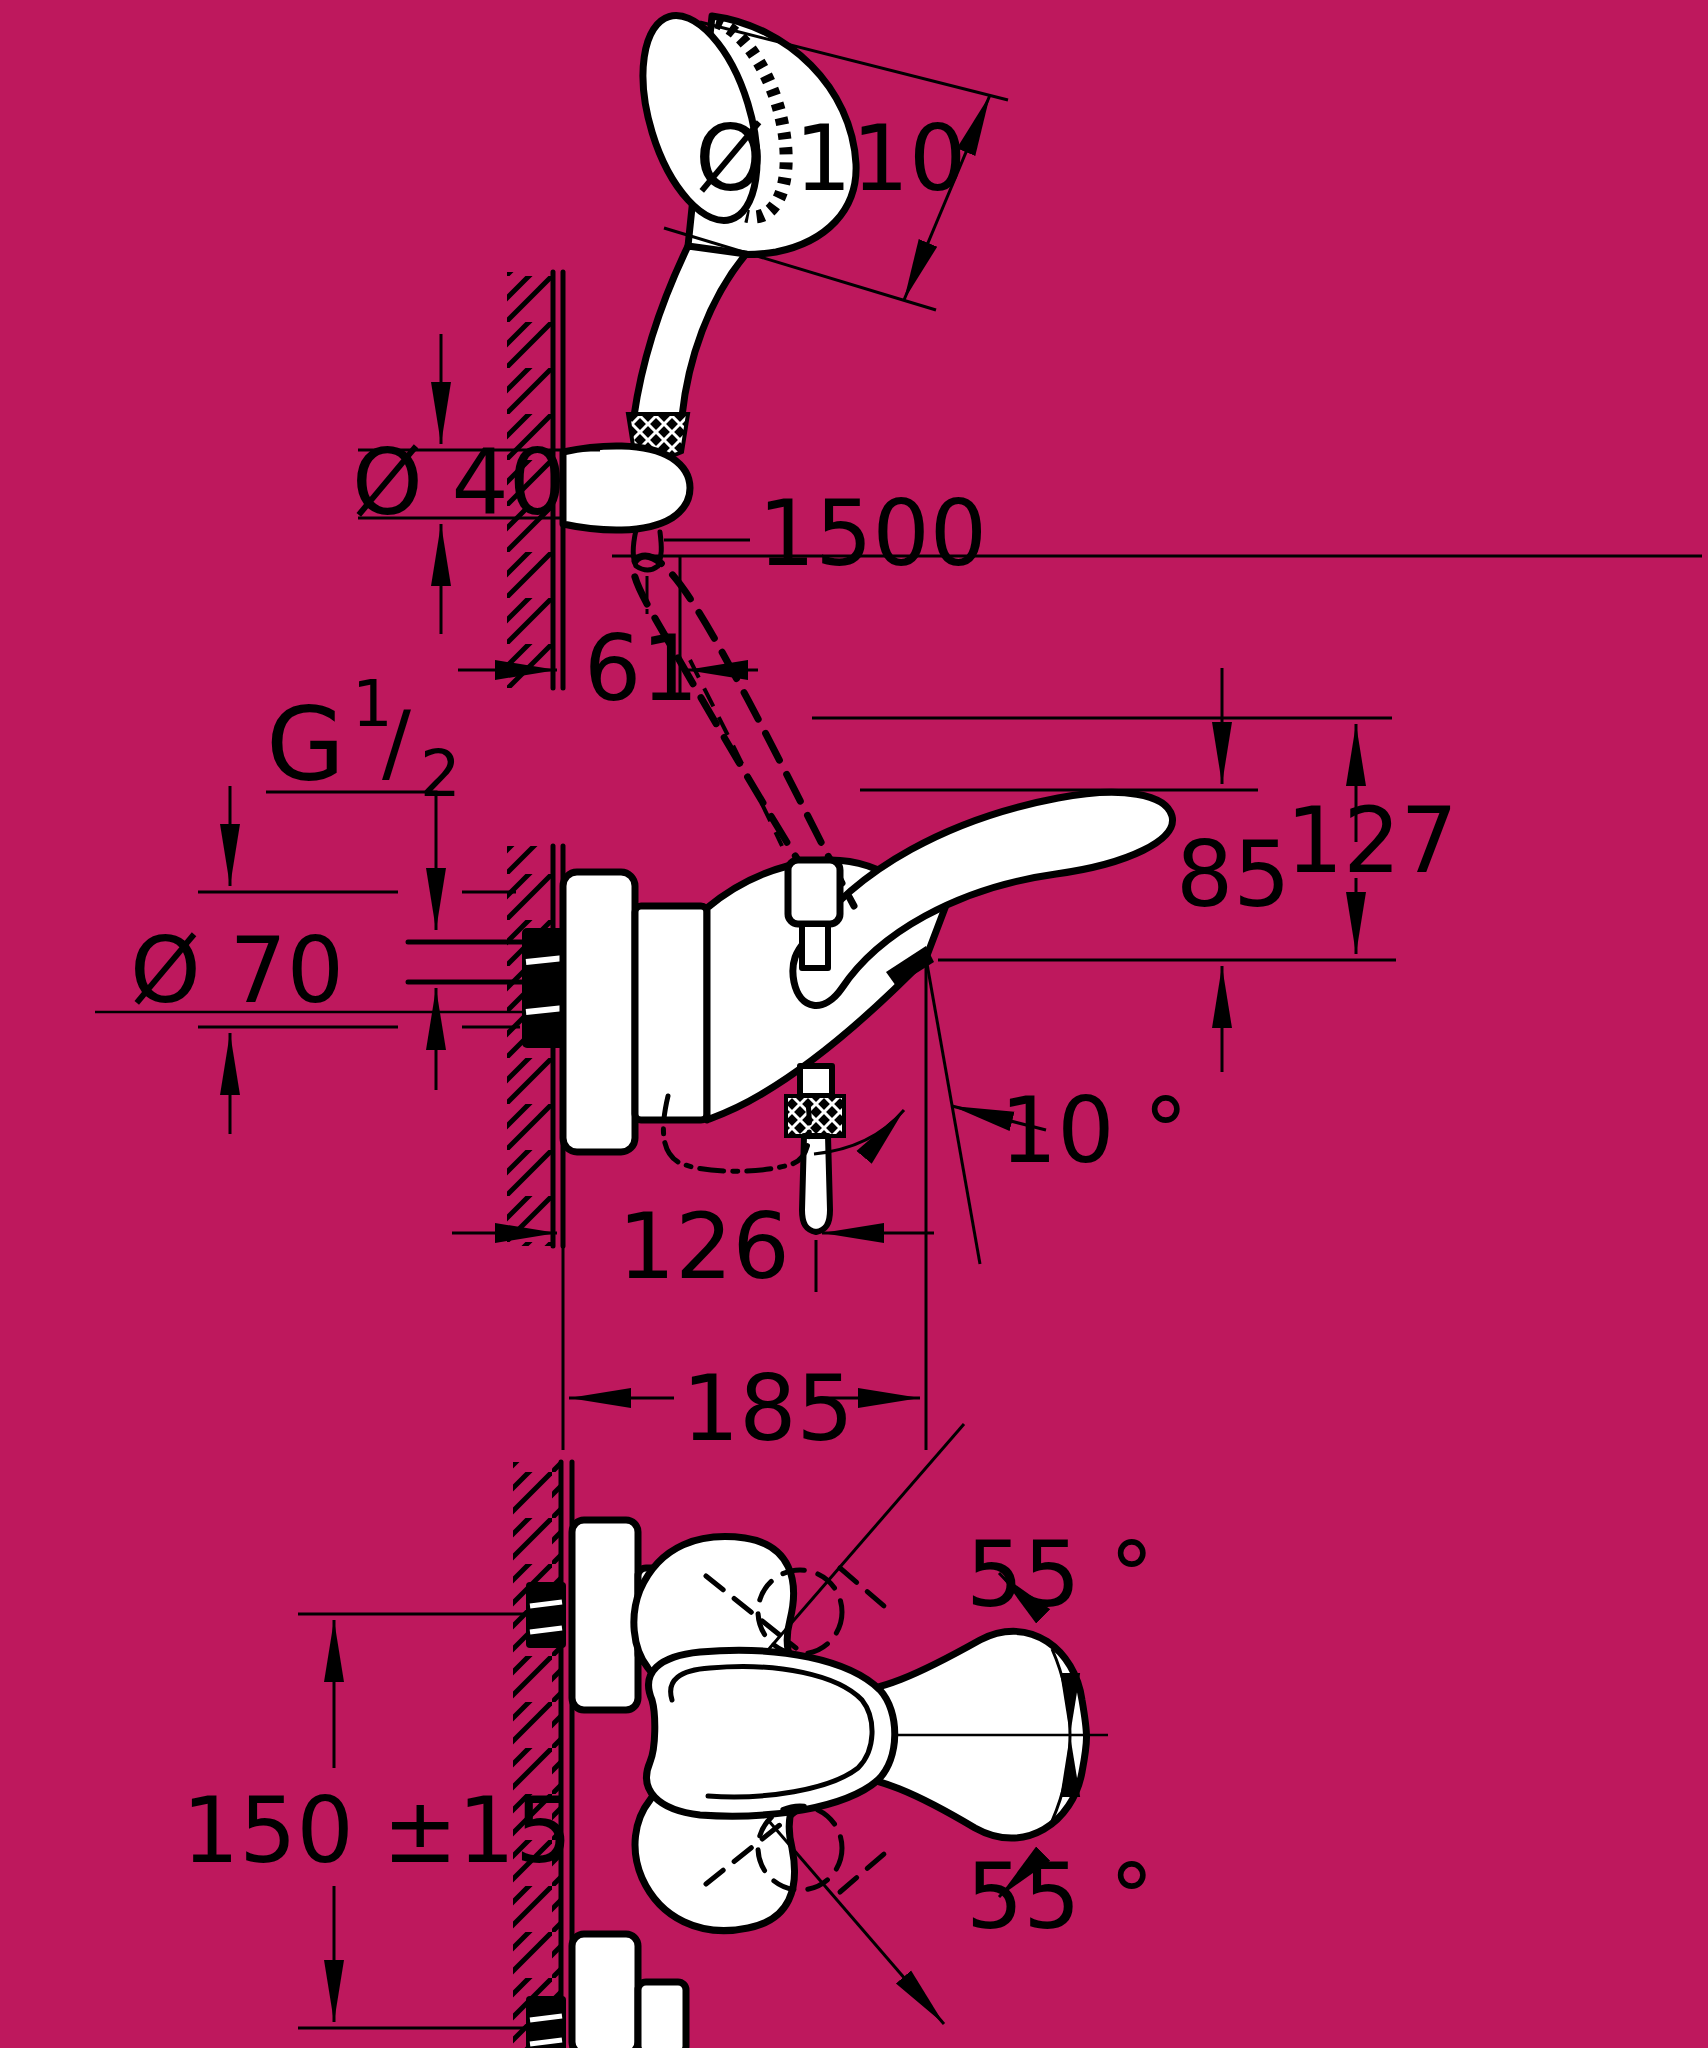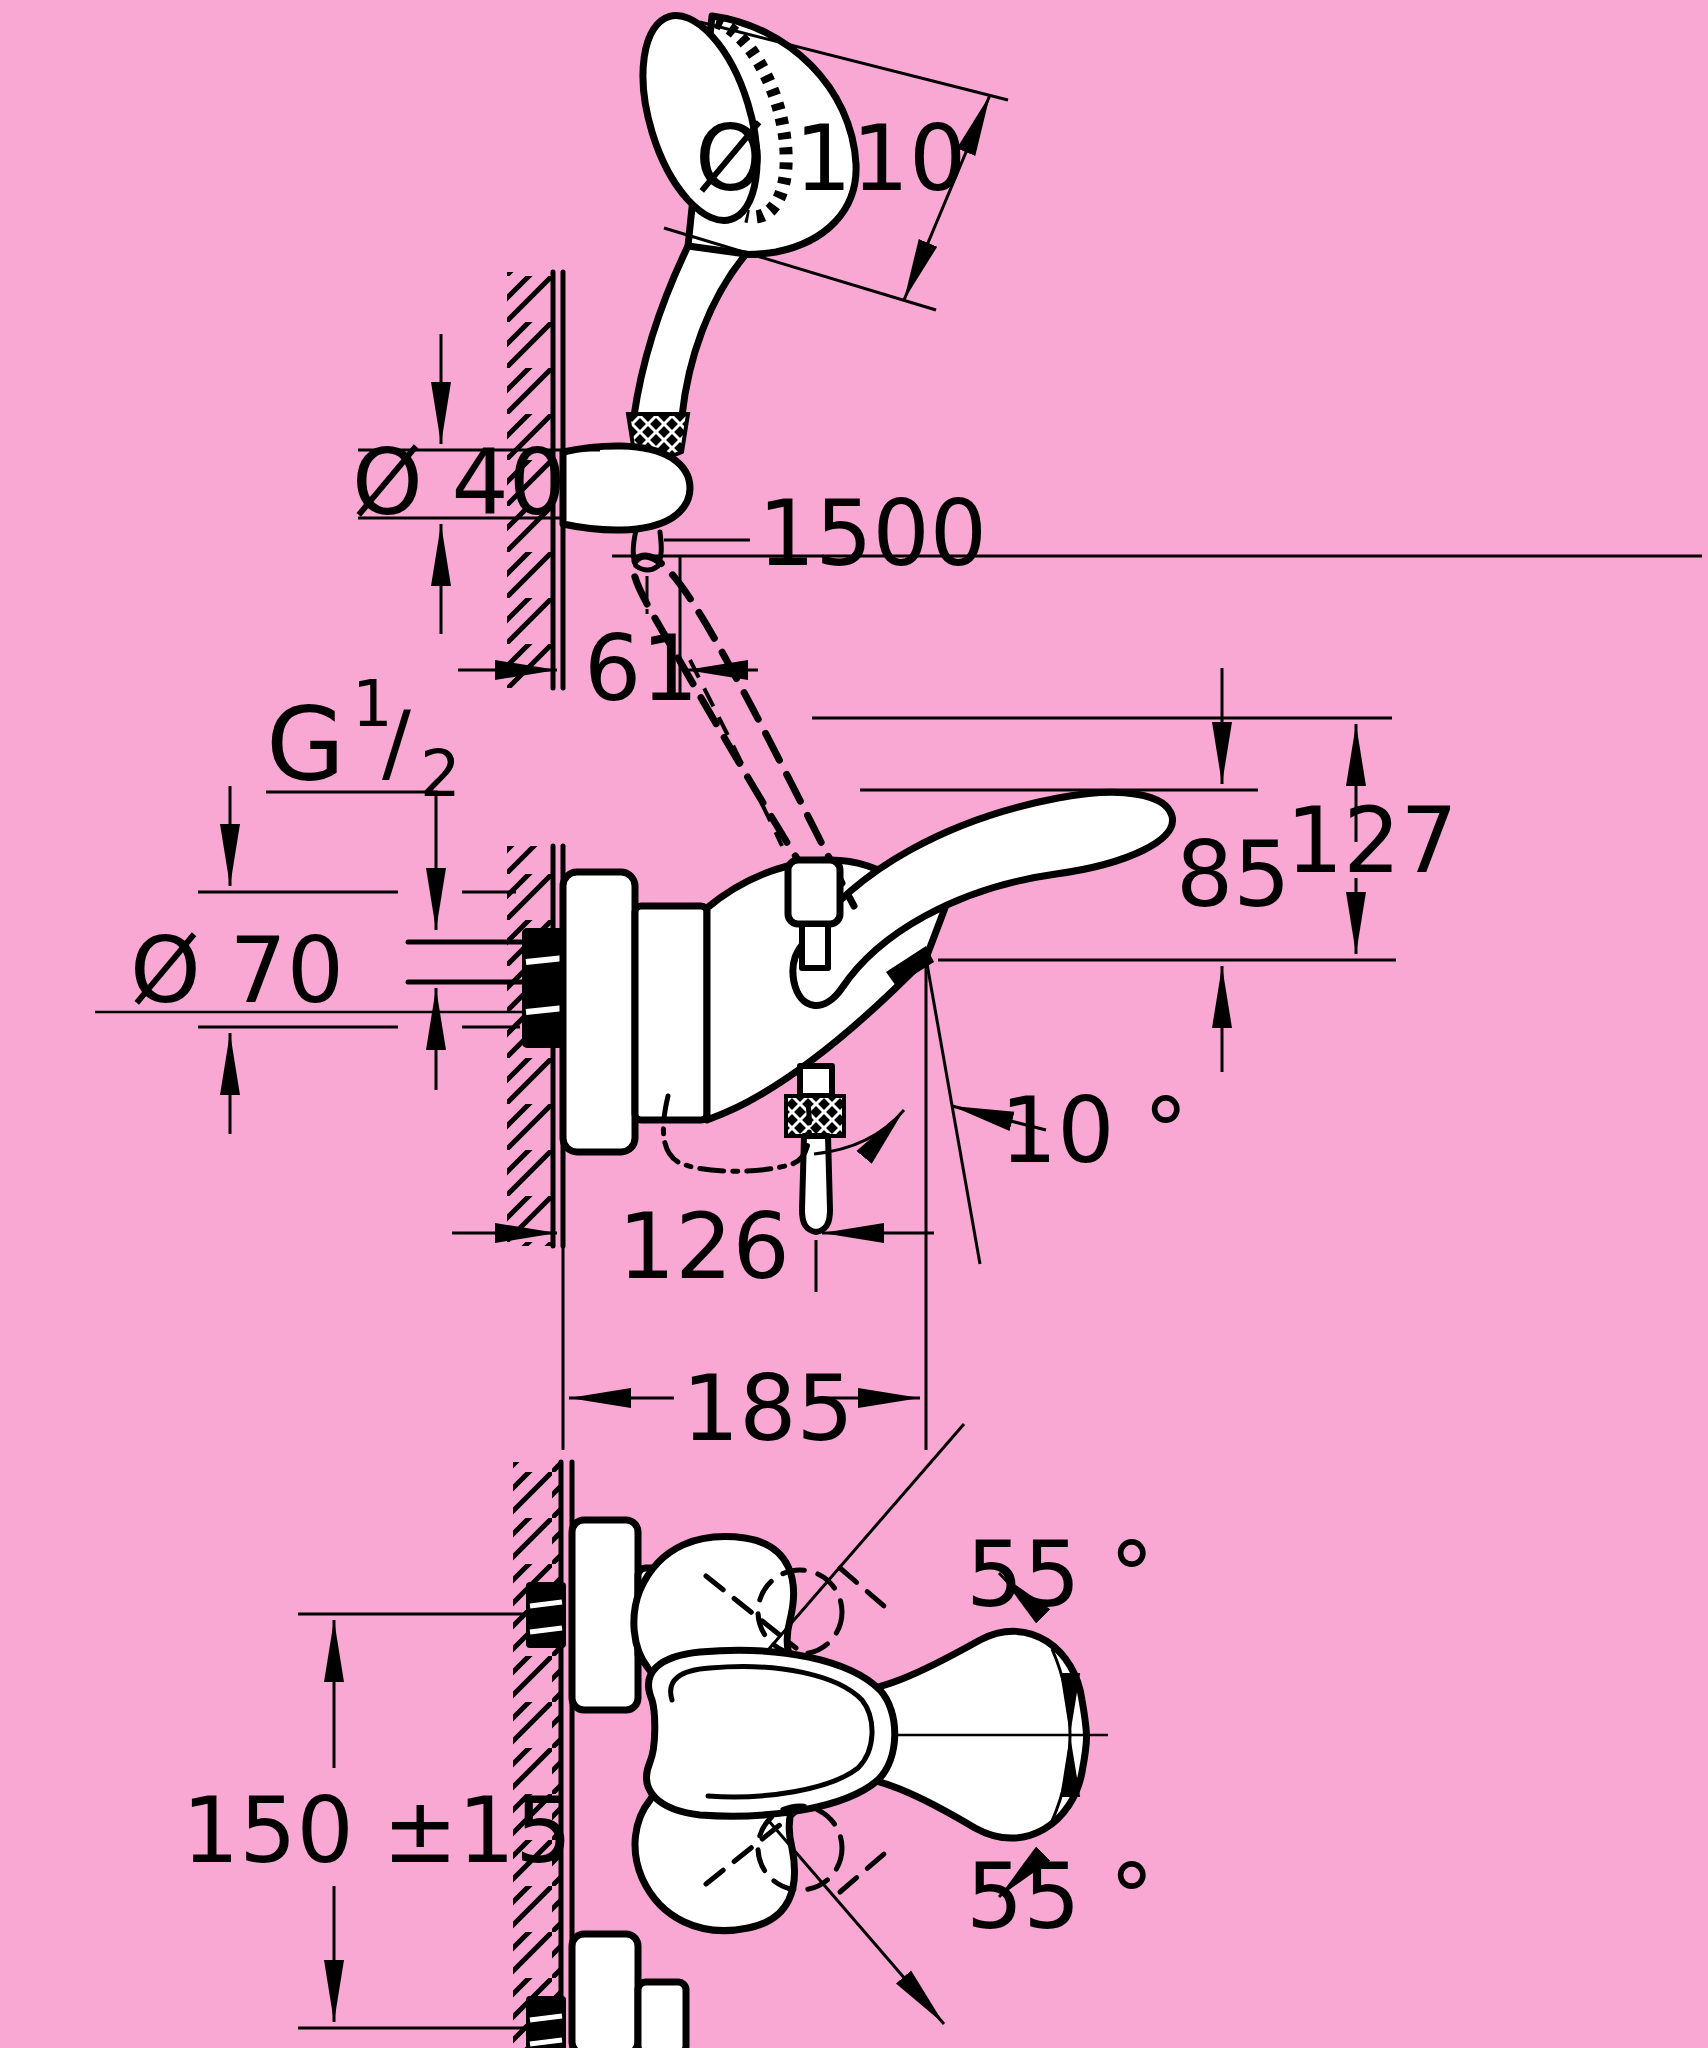--- a/index.html
+++ b/index.html
@@ -1,16 +1,16 @@
 <!DOCTYPE html>
 <html><head>
 <meta charset="utf-8">
 <style>
   html,body{margin:0;padding:0;background:#ffffff;}
-  .stage{width:1708px;height:2048px;position:relative;background:#f9a8d4;overflow:hidden;}
+  .stage{width:1708px;height:2048px;position:relative;background:#be185d;overflow:hidden;}
   svg{display:block;}
   text{font-family:"DejaVu Sans","Liberation Sans",sans-serif;fill:#000;}
   .dim{font-size:90px;}
   .gmain{font-size:102px;}
   .gnum{font-size:64px;}
   .gslash{font-size:86px;}
   .outline{fill:#ffffff;stroke:#000;stroke-width:7;stroke-linejoin:round;}
   .thick{stroke:#000;stroke-width:7;fill:none;stroke-linejoin:round;stroke-linecap:round;}
   .med{stroke:#000;stroke-width:5;fill:none;stroke-linecap:round;}
   .thin{stroke:#000;stroke-width:3;fill:none;}

